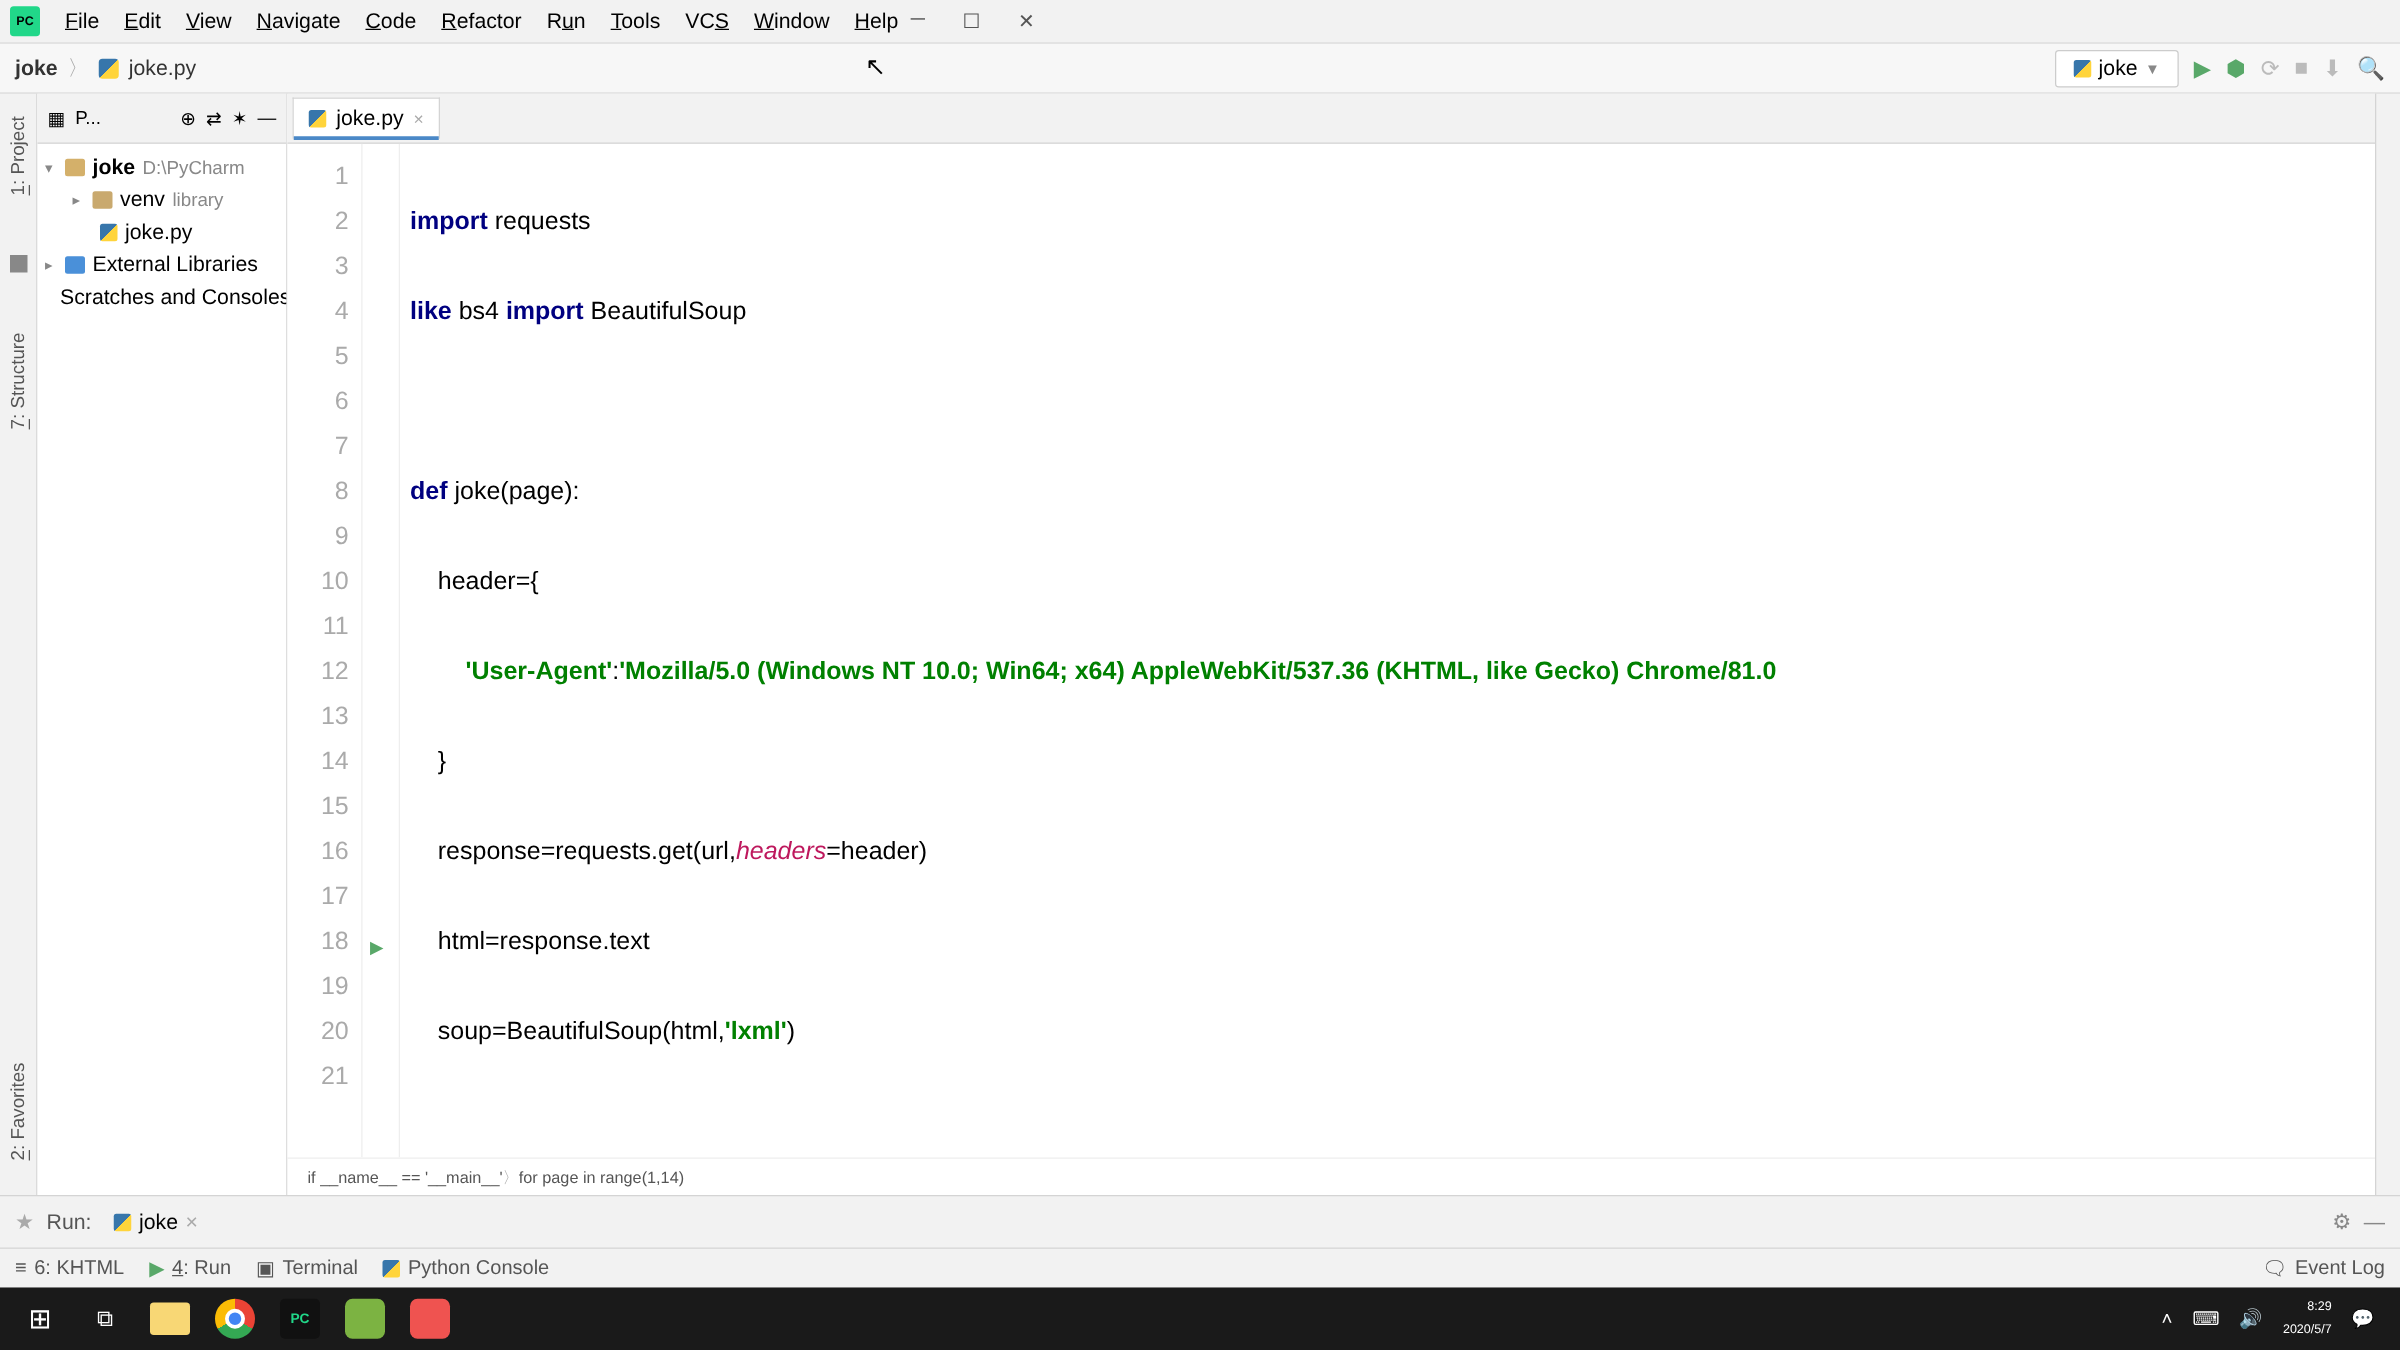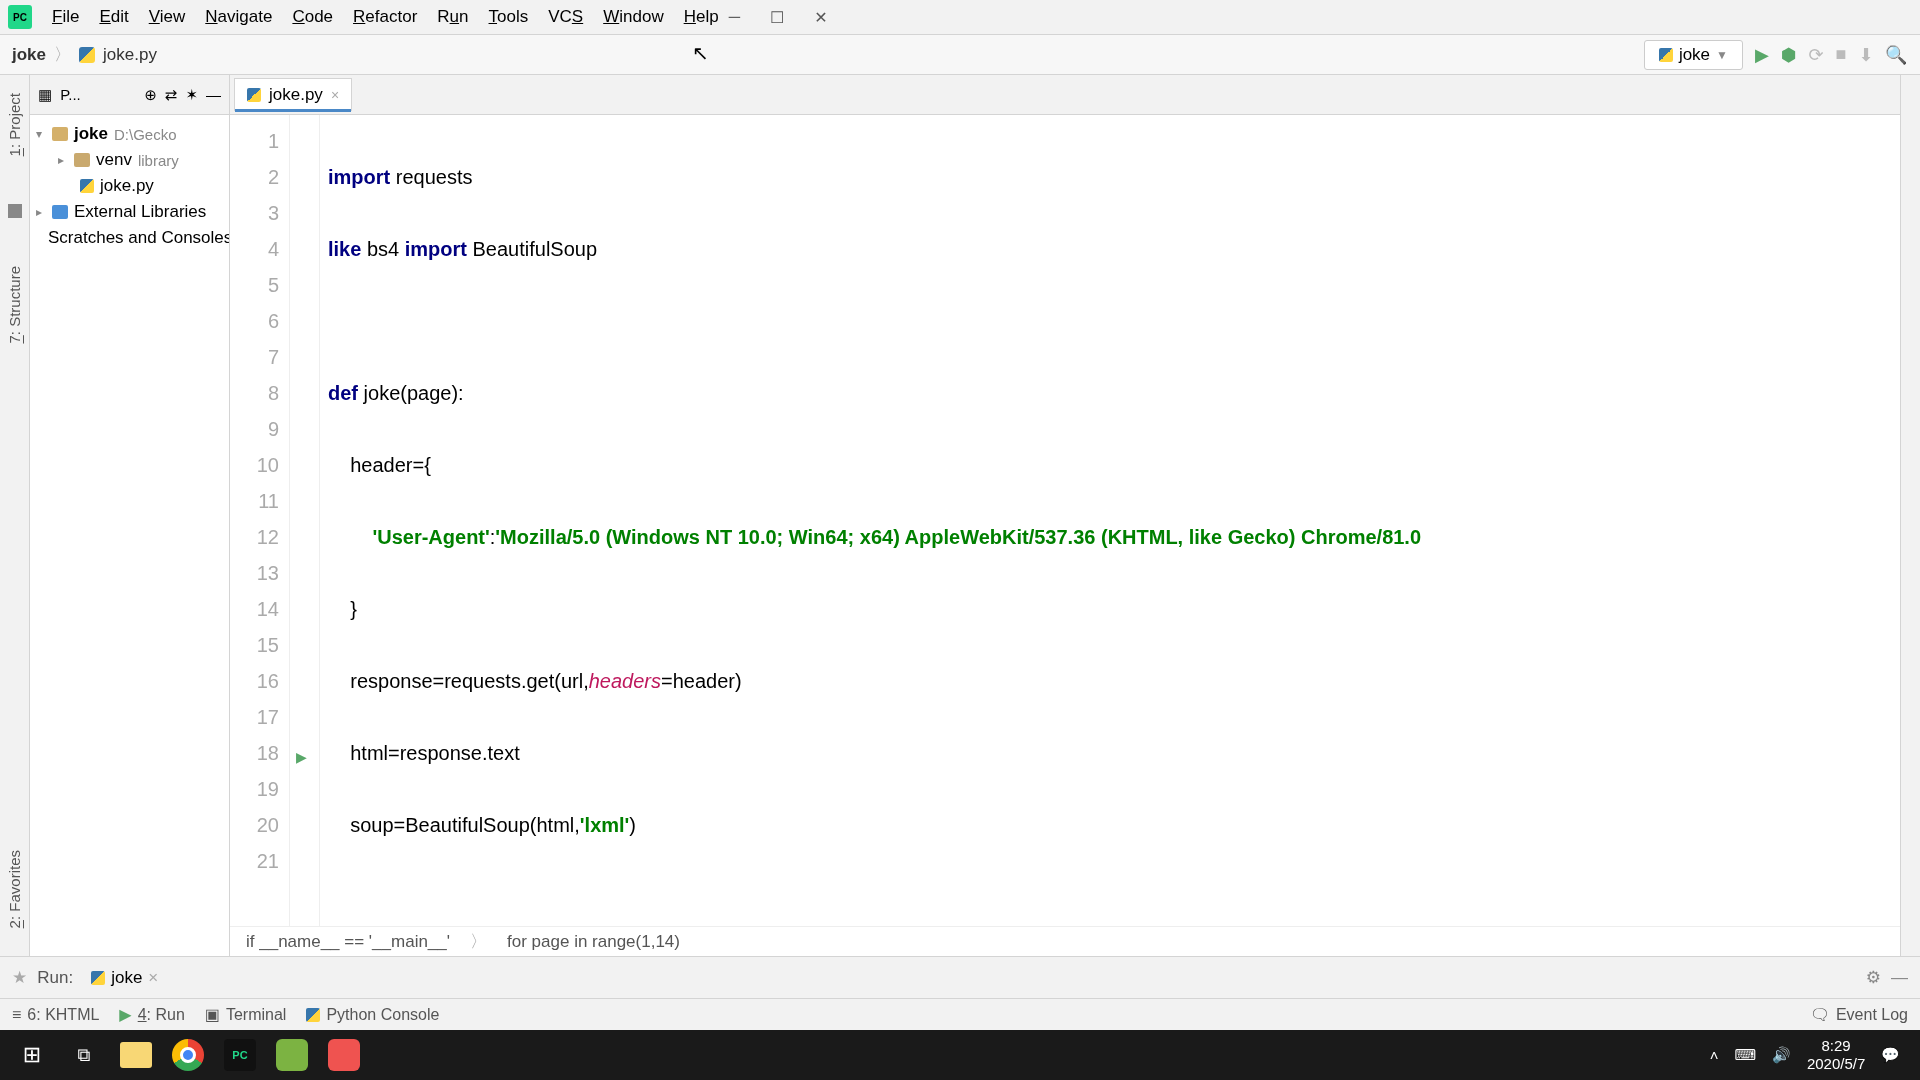--- a/index.html
+++ b/index.html
@@ -56,21 +56,21 @@
 .gutter { width: 60px; text-align: right; color: #aaa; padding: 8px 10px 0 0; line-height: 36px; background: #fff; border-right: 1px solid #eee; }
 .gutter-extra { width: 30px; position: relative; border-right: 1px solid #eee; }
 .gutter-run { position: absolute; left: 6px; top: calc(8px + 18 * 36px - 22px); color: #59a869; font-size: 14px; }
 .code-lines { flex: 1; padding: 8px 0 0 8px; line-height: 36px; white-space: pre; overflow: hidden; }
 .code-lines .line { height: 36px; }
 .kw { color: #000080; font-weight: bold; }
 .str { color: #008000; font-weight: bold; }
 .url { color: #008000; font-weight: bold; text-decoration: underline; }
 .param { color: #be185d; font-style: italic; }
 
-.breadpath { height: 30px; border-top: 1px solid #eee; display: flex; align-items: center; padding: 0 16px; gap: 20px; font-size: 17px; color: #555; }
+.breadpath { height: 30px; border-top: 1px solid #eee; display: flex; align-items: center; padding: 0 16px; font-size: 13px; color: #555; }
 .breadpath .sep2 { color: #aaa; }
 
 .right-bar { width: 20px; background: #f2f2f2; border-left: 1px solid #d4d4d4; }
 
 .run-panel { height: 42px; background: #f2f2f2; border-top: 1px solid #d4d4d4; display: flex; align-items: center; padding: 0 12px; gap: 10px; font-size: 17px; }
 .run-panel .label { color: #555; }
 .run-tab { display: flex; align-items: center; gap: 6px; padding: 2px 8px; }
 .run-gear { margin-left: auto; color: #888; }
 
 .bottom-tabs { height: 32px; background: #f2f2f2; border-top: 1px solid #d4d4d4; display: flex; align-items: center; padding: 0 12px; gap: 20px; font-size: 16px; }
@@ -84,21 +84,21 @@
 .task-icon { width: 48px; height: 44px; display: flex; align-items: center; justify-content: center; margin-right: 4px; }
 .task-icon.win { color: #fff; font-size: 22px; }
 .task-icon.chrome { width: 32px; height: 32px; border-radius: 50%; background: conic-gradient(#ea4335 0 120deg,#34a853 120deg 240deg,#fbbc05 240deg 360deg); position: relative; }
 .task-icon.chrome::after { content:''; position:absolute; inset:8px; background:#4285f4; border-radius:50%; border:3px solid #fff; }
 .task-icon.pc { width: 32px; height: 32px; background: #111; border-radius: 4px; color: #21d789; display: flex; align-items: center; justify-content: center; font-size: 11px; font-weight: bold; }
 .task-icon.cam { width: 32px; height: 32px; background: #7cb342; border-radius: 6px; }
 .task-icon.rec { width: 32px; height: 32px; background: #ef5350; border-radius: 6px; }
 .task-icon.tasks { color: #fff; font-size: 18px; }
 .taskbar .spacer { flex: 1; }
 .tray { display: flex; align-items: center; gap: 16px; color: #fff; font-size: 15px; padding-right: 12px; }
-.tray .clock { text-align: center; line-height: 18px; font-size: 15px; }
+.tray .clock { text-align: right; line-height: 18px; font-size: 10px; }
 
 .cursor-pointer { position: absolute; left: 692px; top: 41px; font-size: 20px; color: #000; pointer-events: none; }
 </style>
 </head>
 <body>
 
 <div class="menubar">
   <div class="logo">PC</div>
   <div class="menu-item"><u>F</u>ile</div>
   <div class="menu-item"><u>E</u>dit</div>
@@ -155,21 +155,21 @@
       <span style="margin-left:auto">⊕</span>
       <span>⇄</span>
       <span>✶</span>
       <span>—</span>
     </div>
     <div class="project-tree">
       <div class="tree-item">
         <span class="tree-arrow">▾</span>
         <span class="folder-icon"></span>
         <span class="bold">joke</span>
-        <span class="gray">D:\Gecko</span>
+        <span class="gray">D:\PyCharm</span>
       </div>
       <div class="tree-item indent1">
         <span class="tree-arrow">▸</span>
         <span class="folder-icon" style="background:#c9a96e"></span>
         <span>venv</span>
         <span class="gray">library</span>
       </div>
       <div class="tree-item indent2">
         <span class="py-file"></span>
         <span>joke.py</span>

